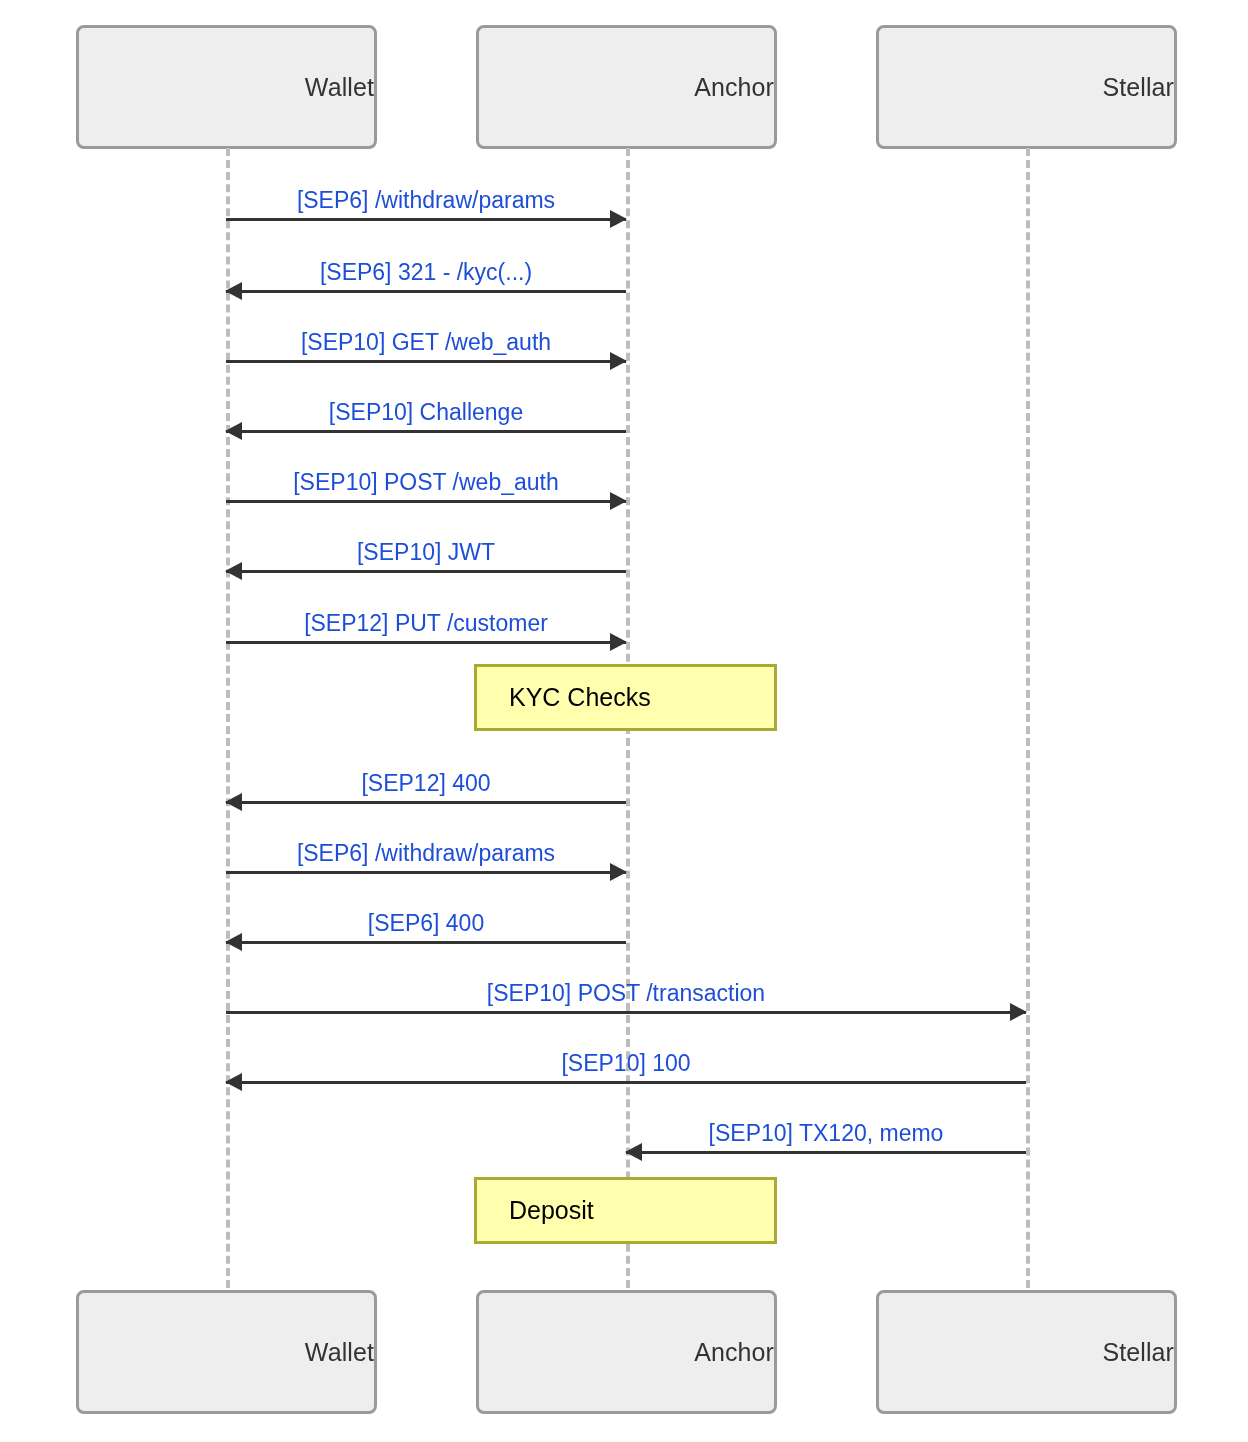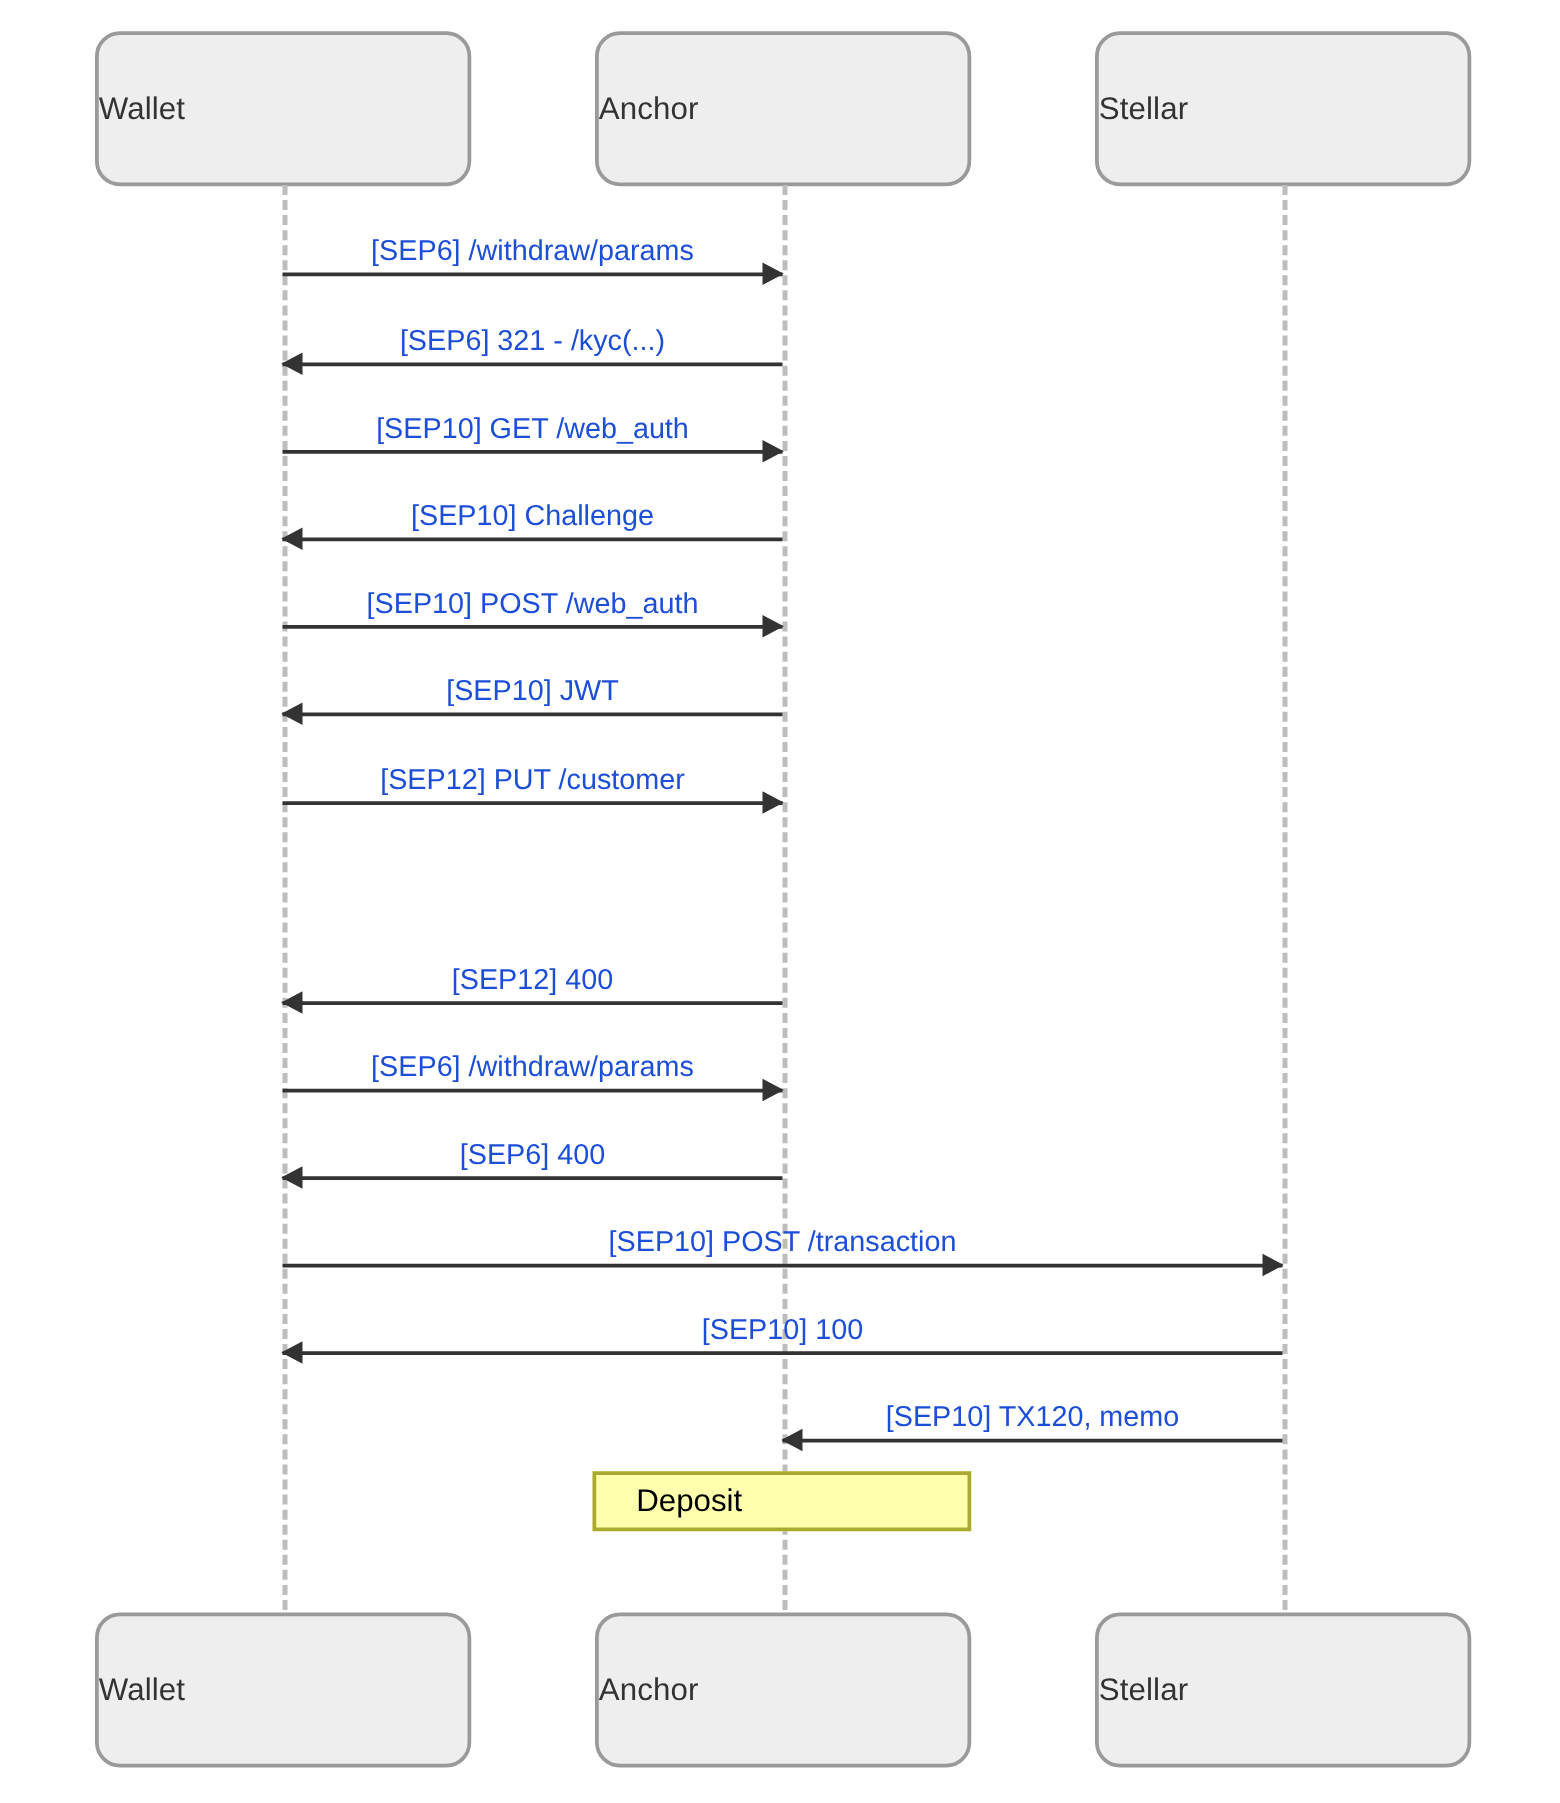--- a/index.html
+++ b/index.html
@@ -16,24 +16,24 @@
     overflow: hidden;
   }
 
   
   .actor-box {
     position: absolute;
     width: 301px;
     height: 124px;
     background: #eeeeee;
     border: 3px solid #9a9a9a;
-    border-radius: 20px;
+    border-radius: 8px;
     display: flex;
     align-items: center;
-    justify-content: flex-start;
+    justify-content: flex-end;
   }
   .actor-label {
     font-size: 25px;
     color: #333333;
     letter-spacing: 0.1px;
     white-space: nowrap;
   }
 
   
   .lifeline {
@@ -150,20 +150,23 @@
     <div class="msg-line"></div>
     <div class="msg-head left"></div>
   </div>
 
   <div class="msg" style="left:226px; width:400px; top:641px;">
     <div class="msg-text">[SEP12] PUT /customer</div>
     <div class="msg-line"></div>
     <div class="msg-head right"></div>
   </div>
 
+  <div class="note" style="left:474px; top:664px; width:303px; height:67px;">
+    <span class="note-text">KYC Checks</span>
+  </div>
 
   <div class="msg" style="left:226px; width:400px; top:801px;">
     <div class="msg-text">[SEP12] 400</div>
     <div class="msg-line"></div>
     <div class="msg-head left"></div>
   </div>
 
   <div class="msg" style="left:226px; width:400px; top:871px;">
     <div class="msg-text">[SEP6] /withdraw/params</div>
     <div class="msg-line"></div>
@@ -187,21 +190,21 @@
     <div class="msg-line"></div>
     <div class="msg-head left"></div>
   </div>
 
   <div class="msg" style="left:626px; width:400px; top:1151px;">
     <div class="msg-text">[SEP10] TX120, memo</div>
     <div class="msg-line"></div>
     <div class="msg-head left"></div>
   </div>
 
-  <div class="note" style="left:474px; top:1177px; width:303px; height:48px;">
+  <div class="note" style="left:474px; top:1177px; width:303px; height:67px;">
     <span class="note-text">Deposit</span>
   </div>
 
   <div class="actor-box" style="left:76px; top:1290px;">
     <span class="actor-label">Wallet</span>
   </div>
   <div class="actor-box" style="left:476px; top:1290px;">
     <span class="actor-label">Anchor</span>
   </div>
   <div class="actor-box" style="left:876px; top:1290px;">

